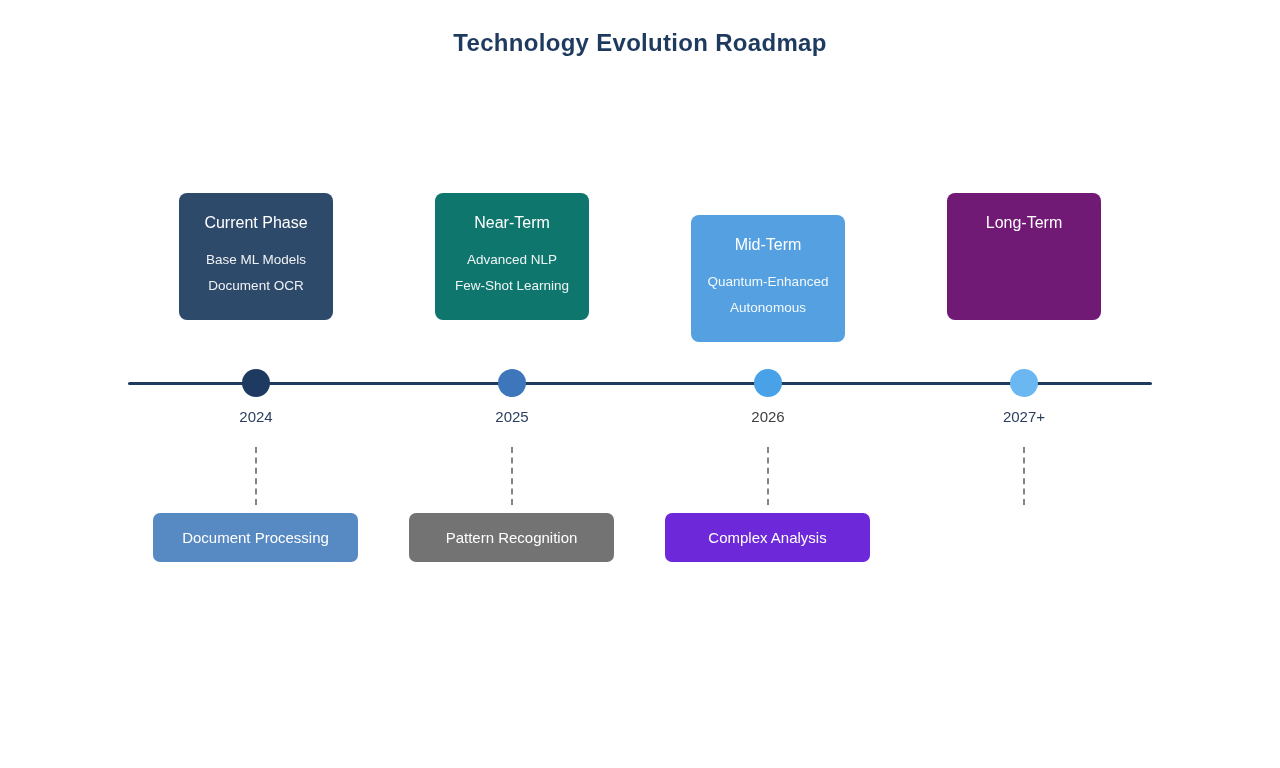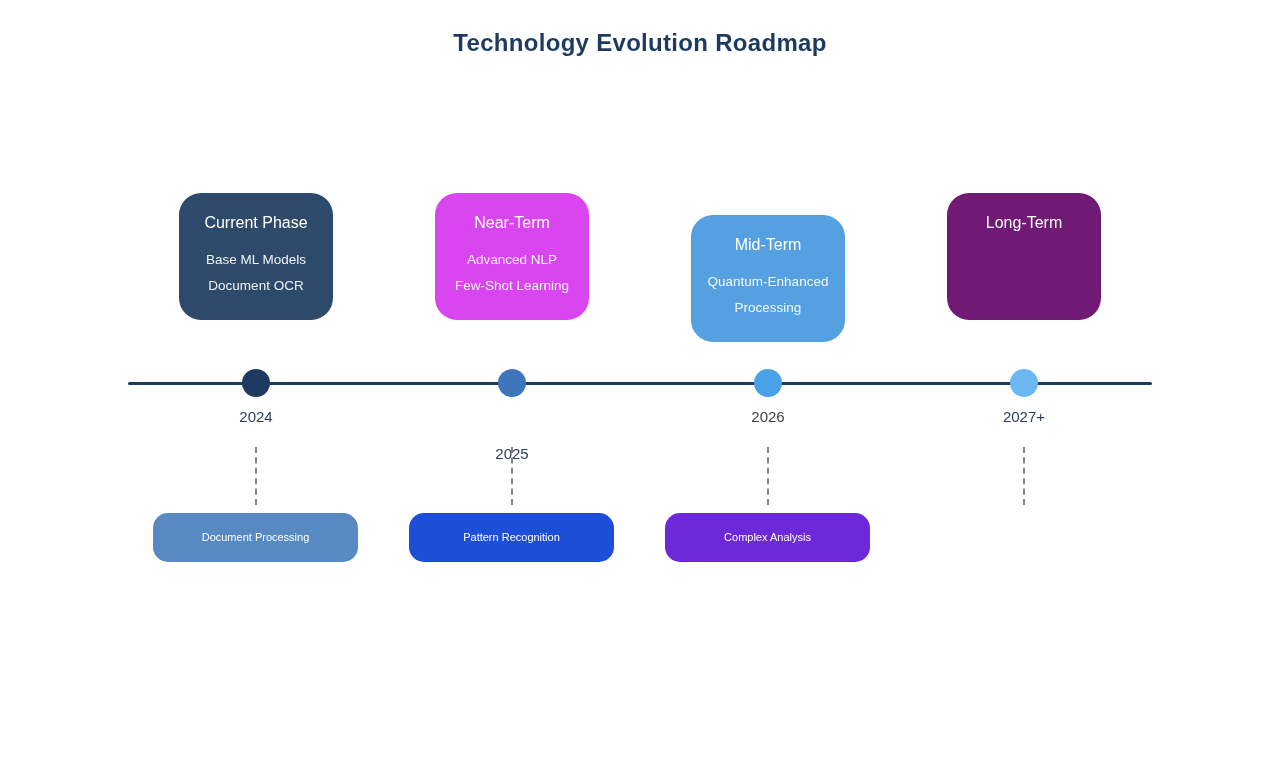--- a/index.html
+++ b/index.html
@@ -38,21 +38,21 @@
   .col-0 { left: 151px; }
   .col-1 { left: 407px; }
   .col-2 { left: 663px; }
   .col-3 { left: 919px; }
   .card {
     position: absolute;
     top: 193px;
     left: 28px;
     width: 154px;
     height: 127px;
-    border-radius: 22px;
+    border-radius: 8px;
     box-sizing: border-box;
     padding-top: 19px;
     text-align: center;
     color: #ffffff;
   }
   .card-title {
     font-size: 16px;
     line-height: 22px;
   }
   .card-items { margin-top: 13px; }
@@ -85,23 +85,23 @@
     height: 58px;
     border-left: 2px dashed #858585;
   }
   .milestone {
     position: absolute;
     top: 513px;
     left: 2px;
     width: 205px;
     height: 49px;
     line-height: 49px;
-    border-radius: 15px;
+    border-radius: 7px;
     text-align: center;
-    font-size: 11px;
+    font-size: 15px;
   }
 </style>
 </head>
 <body>
 
 <div class="stage">
 
   <div class="title" style="color: rgb(30, 58, 95);">Technology Evolution Roadmap</div>
 
   <div class="timeline-line" style="background-color: rgb(30, 58, 95);"></div>
@@ -114,39 +114,39 @@
         <div class="card-item">Document OCR</div>
       </div>
     </div>
     <div class="dot" style="background-color: rgb(31, 58, 97);"></div>
     <div class="year" style="color: rgb(45, 62, 95);">2024</div>
     <div class="connector" style="border-left-color: rgb(133, 133, 133);"></div>
     <div class="milestone" style="background-color: rgb(87, 137, 195); color: rgb(255, 255, 255);">Document Processing</div>
   </div>
 
   <div class="col col-1">
-    <div class="card" style="background-color: #d946ef;">
+    <div class="card" style="background-color: #0f766e;">
       <div class="card-title">Near-Term</div>
       <div class="card-items">
         <div class="card-item">Advanced NLP</div>
         <div class="card-item">Few-Shot Learning</div>
       </div>
     </div>
     <div class="dot" style="background-color: rgb(61, 118, 187);"></div>
-    <div class="year" style="color: rgb(45, 62, 95); margin-top: 37px;">2025</div>
+    <div class="year" style="color: rgb(45, 62, 95);">2025</div>
     <div class="connector" style="border-left-color: rgb(133, 133, 133);"></div>
-    <div class="milestone" style="background-color: #1d4ed8; color: rgb(255, 255, 255);">Pattern Recognition</div>
+    <div class="milestone" style="background-color: #737373; color: rgb(255, 255, 255);">Pattern Recognition</div>
   </div>
 
   <div class="col col-2">
     <div class="card" style="background-color: rgb(84, 160, 224); margin-top: 22px;">
       <div class="card-title">Mid-Term</div>
       <div class="card-items">
         <div class="card-item">Quantum-Enhanced</div>
-        <div class="card-item">Processing</div>
+        <div class="card-item">Autonomous</div>
       </div>
     </div>
     <div class="dot" style="background-color: rgb(73, 161, 232);"></div>
     <div class="year" style="color: #404040;">2026</div>
     <div class="connector" style="border-left-color: rgb(133, 133, 133);"></div>
     <div class="milestone" style="background-color: #6d28d9; color: rgb(255, 255, 255);">Complex Analysis</div>
   </div>
 
   <div class="col col-3">
     <div class="card" style="background-color: #701a75;">

